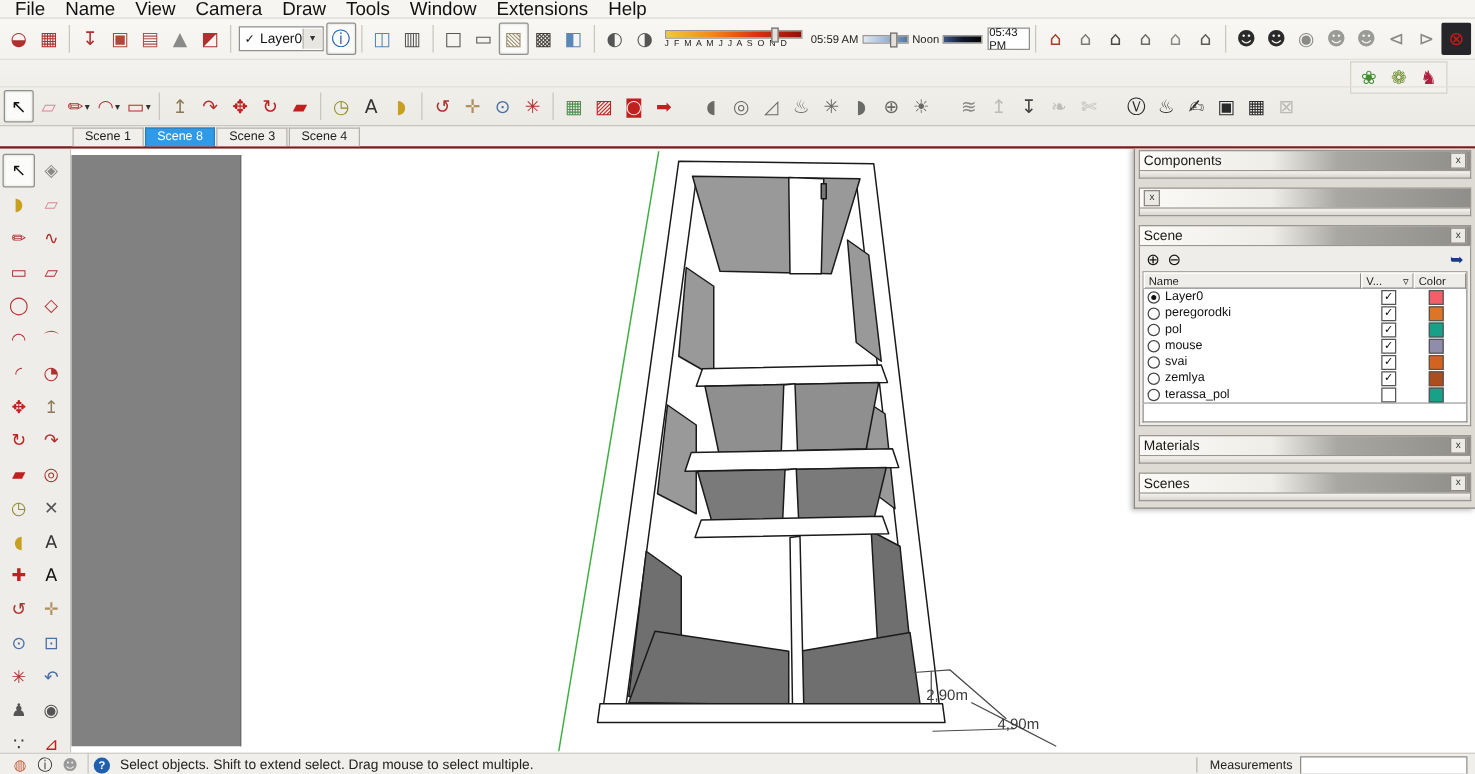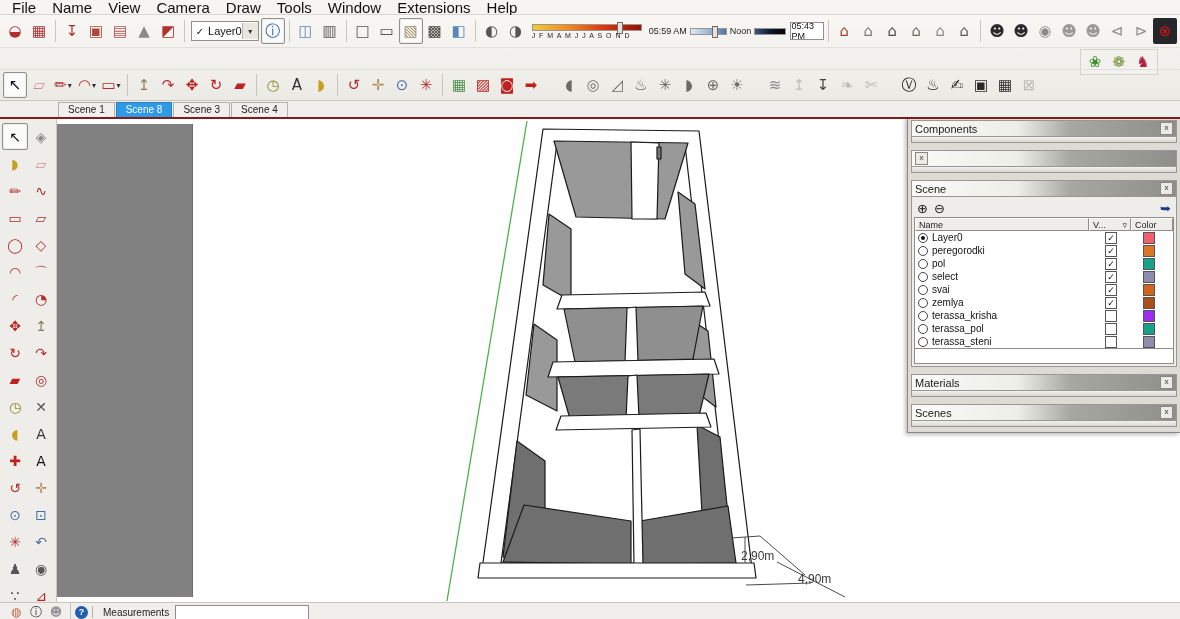--- a/index.html
+++ b/index.html
@@ -602,53 +602,41 @@
                   <span class="lswatch" style="background: rgb(221, 117, 39);"></span>
                 </div>
                 <div class="lrow">
                   <span class="lradio"></span>
                   <span class="lname">pol</span>
                   <span class="lcheck">✓</span>
                   <span class="lswatch" style="background: rgb(25, 160, 137);"></span>
                 </div>
                 <div class="lrow">
                   <span class="lradio"></span>
-                  <span class="lname">select</span>
+                  <span class="lname">mouse</span>
                   <span class="lcheck">✓</span>
                   <span class="lswatch" style="background: rgb(143, 141, 171);"></span>
                 </div>
                 <div class="lrow">
                   <span class="lradio"></span>
                   <span class="lname">svai</span>
                   <span class="lcheck">✓</span>
                   <span class="lswatch" style="background: rgb(211, 100, 31);"></span>
                 </div>
                 <div class="lrow">
                   <span class="lradio"></span>
                   <span class="lname">zemlya</span>
                   <span class="lcheck">✓</span>
                   <span class="lswatch" style="background: rgb(170, 78, 29);"></span>
                 </div>
                 <div class="lrow">
                   <span class="lradio"></span>
-                  <span class="lname">terassa_krisha</span>
-                  <span class="lcheck"></span>
-                  <span class="lswatch" style="background: rgb(159, 42, 242);"></span>
-                </div>
-                <div class="lrow">
-                  <span class="lradio"></span>
                   <span class="lname">terassa_pol</span>
                   <span class="lcheck"></span>
                   <span class="lswatch" style="background: rgb(25, 160, 137);"></span>
-                </div>
-                <div class="lrow">
-                  <span class="lradio"></span>
-                  <span class="lname">terassa_steni</span>
-                  <span class="lcheck"></span>
-                  <span class="lswatch" style="background: rgb(143, 141, 171);"></span>
                 </div>
               </div>
           </div>
           <div id="listpad"></div>
         </div>
       </div>
 
       <div class="panel">
         <div class="phead">
           <span class="ptitle">Materials</span>
@@ -675,16 +663,17 @@
       </span>
       <span class="tbtn">
         <span class="glyph" style="color: rgb(51, 51, 51);">ⓘ</span>
       </span>
       <span class="tbtn">
         <span class="glyph" style="color: rgb(153, 153, 153);">☻</span>
       </span>
       <span class="tsep"></span>
       <span class="helpbtn">?</span>
     </span>
+  <span id="hint">Select objects. Shift to extend select. Drag mouse to select multiple.</span>
   <span class="vsep"></span>
   <span id="measurelabel">Measurements</span>
   <input id="measureinput" value="" style="">
 </div>
 
 </body></html>

